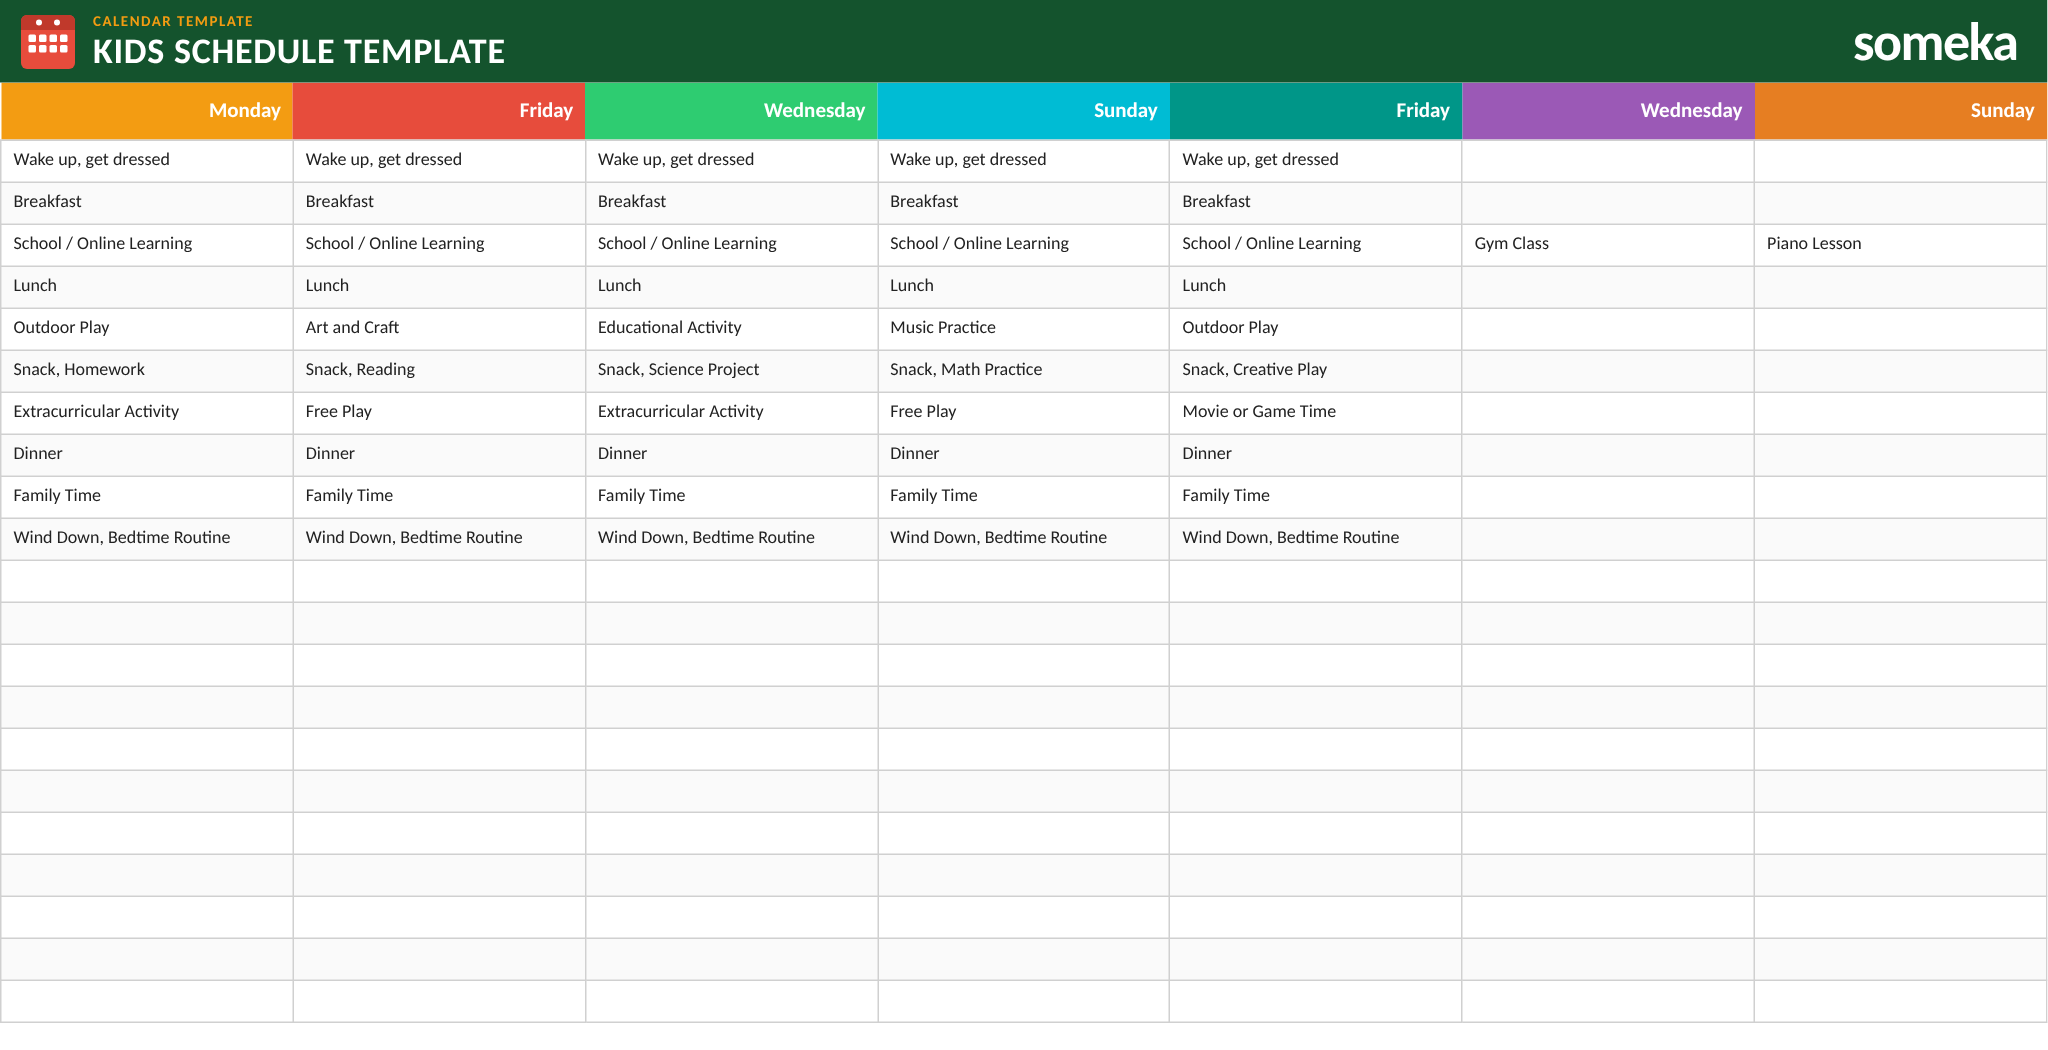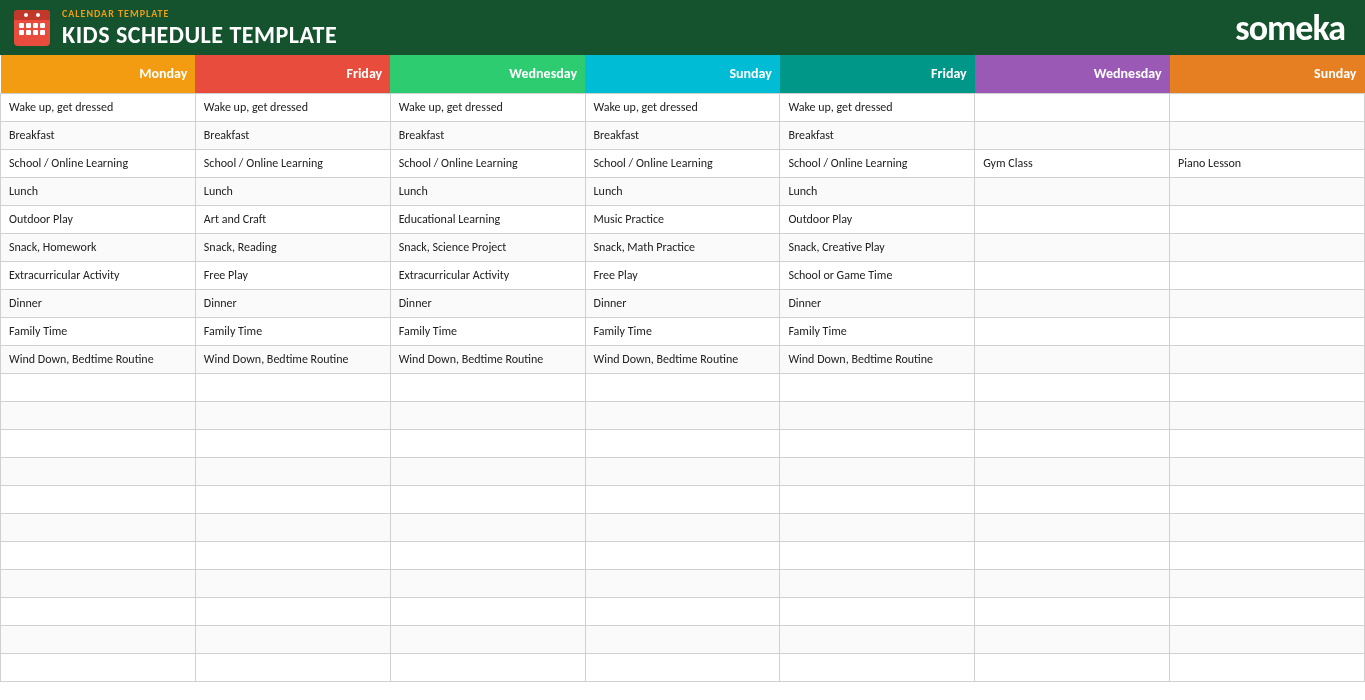--- a/index.html
+++ b/index.html
@@ -192,41 +192,41 @@
           <td>Lunch</td>
           <td>Lunch</td>
           <td>Lunch</td>
           <td>Lunch</td>
           <td></td>
           <td></td>
         </tr>
         <tr>
           <td>Outdoor Play</td>
           <td>Art and Craft</td>
-          <td>Educational Learning</td>
+          <td>Educational Activity</td>
           <td>Music Practice</td>
           <td>Outdoor Play</td>
           <td></td>
           <td></td>
         </tr>
         <tr>
           <td>Snack, Homework</td>
           <td>Snack, Reading</td>
           <td>Snack, Science Project</td>
           <td>Snack, Math Practice</td>
           <td>Snack, Creative Play</td>
           <td></td>
           <td></td>
         </tr>
         <tr>
           <td>Extracurricular Activity</td>
           <td>Free Play</td>
           <td>Extracurricular Activity</td>
           <td>Free Play</td>
-          <td>School or Game Time</td>
+          <td>Movie or Game Time</td>
           <td></td>
           <td></td>
         </tr>
         <tr>
           <td>Dinner</td>
           <td>Dinner</td>
           <td>Dinner</td>
           <td>Dinner</td>
           <td>Dinner</td>
           <td></td>

